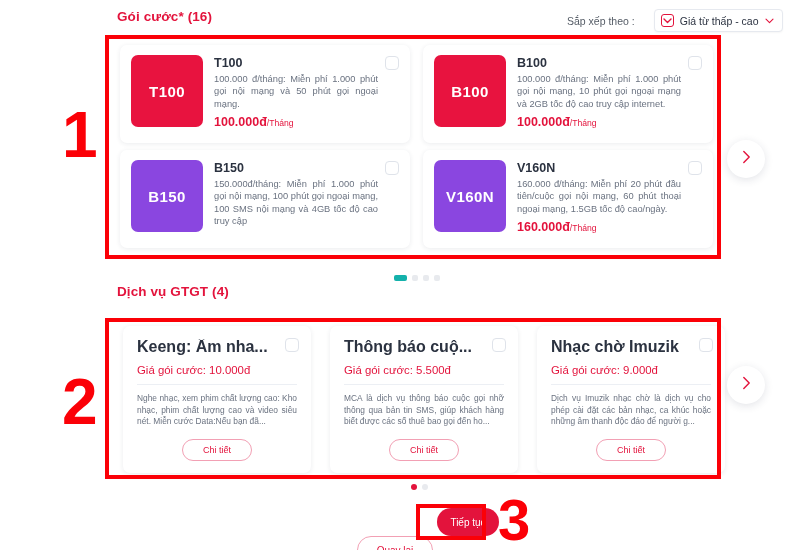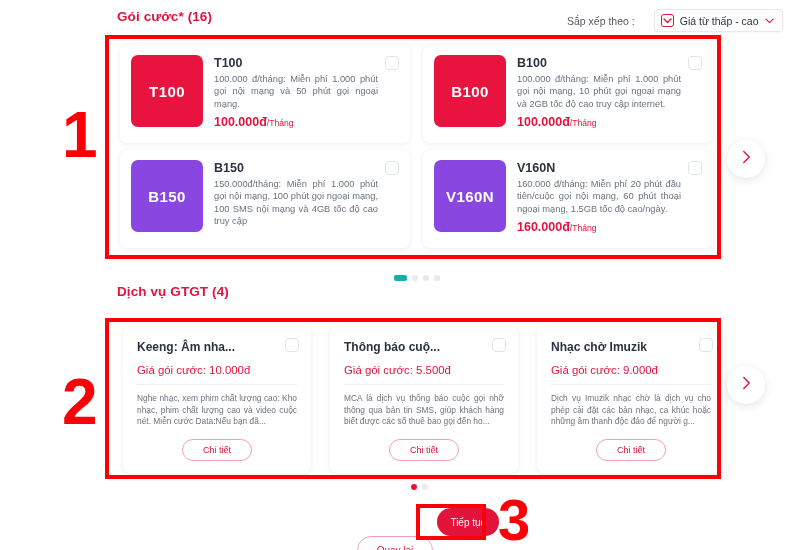--- a/index.html
+++ b/index.html
@@ -78,21 +78,21 @@
   
   .svc-card {
     width: 188px; height: 147px;
     background: #fff; border-radius: 7px;
     box-shadow: 0 1px 5px rgba(30,40,70,.09);
     position: relative;
     padding: 13px 14px 10px 14px;
     display: flex; flex-direction: column;
   }
   .svc-name {
-    font-size: 12px; font-weight: bold; color: #2b3240;
+    font-size: 16px; font-weight: bold; color: #2b3240;
     line-height: 16px; white-space: nowrap; overflow: hidden;
   }
   .svc-price { font-size: 11.4px; color: #e3133c; margin-top: 9px; }
   .svc-sep { height: 1px; background: #eceff4; margin: 8px 0 8px 0; }
   .svc-desc {
     font-size: 8.4px; color: #6a7280; line-height: 11.6px;
     text-align: justify; flex: 1 1 auto;
   }
   .svc-btn {
     align-self: center;
@@ -233,21 +233,21 @@
   </div>
 
   <div id="title-services" class="section-title">Dịch vụ GTGT (4)</div>
 
   <div class="cards-row" style="left:123px; top:326px; gap:19px;">
 
     <div class="svc-card">
       <div class="svc-name">Keeng: Âm nha...</div>
       <div class="svc-price">Giá gói cước: 10.000đ</div>
       <div class="svc-sep"></div>
-      <div class="svc-desc">Nghe nhạc, xem phim chất lượng cao: Kho nhạc, phim chất lượng cao và video cuộc nét. Miễn cước Data:Nếu bạn đã...</div>
+      <div class="svc-desc">Nghe nhạc, xem phim chất lượng cao: Kho nhạc, phim chất lượng cao và video siêu nét. Miễn cước Data:Nếu bạn đã...</div>
       <button class="svc-btn">Chi tiết</button>
       <div class="svc-check"></div>
     </div>
 
     <div class="svc-card">
       <div class="svc-name">Thông báo cuộ...</div>
       <div class="svc-price">Giá gói cước: 5.500đ</div>
       <div class="svc-sep"></div>
       <div class="svc-desc">MCA là dịch vụ thông báo cuộc gọi nhỡ thông qua bản tin SMS, giúp khách hàng biết được các số thuê bao gọi đến ho...</div>
       <button class="svc-btn">Chi tiết</button>

